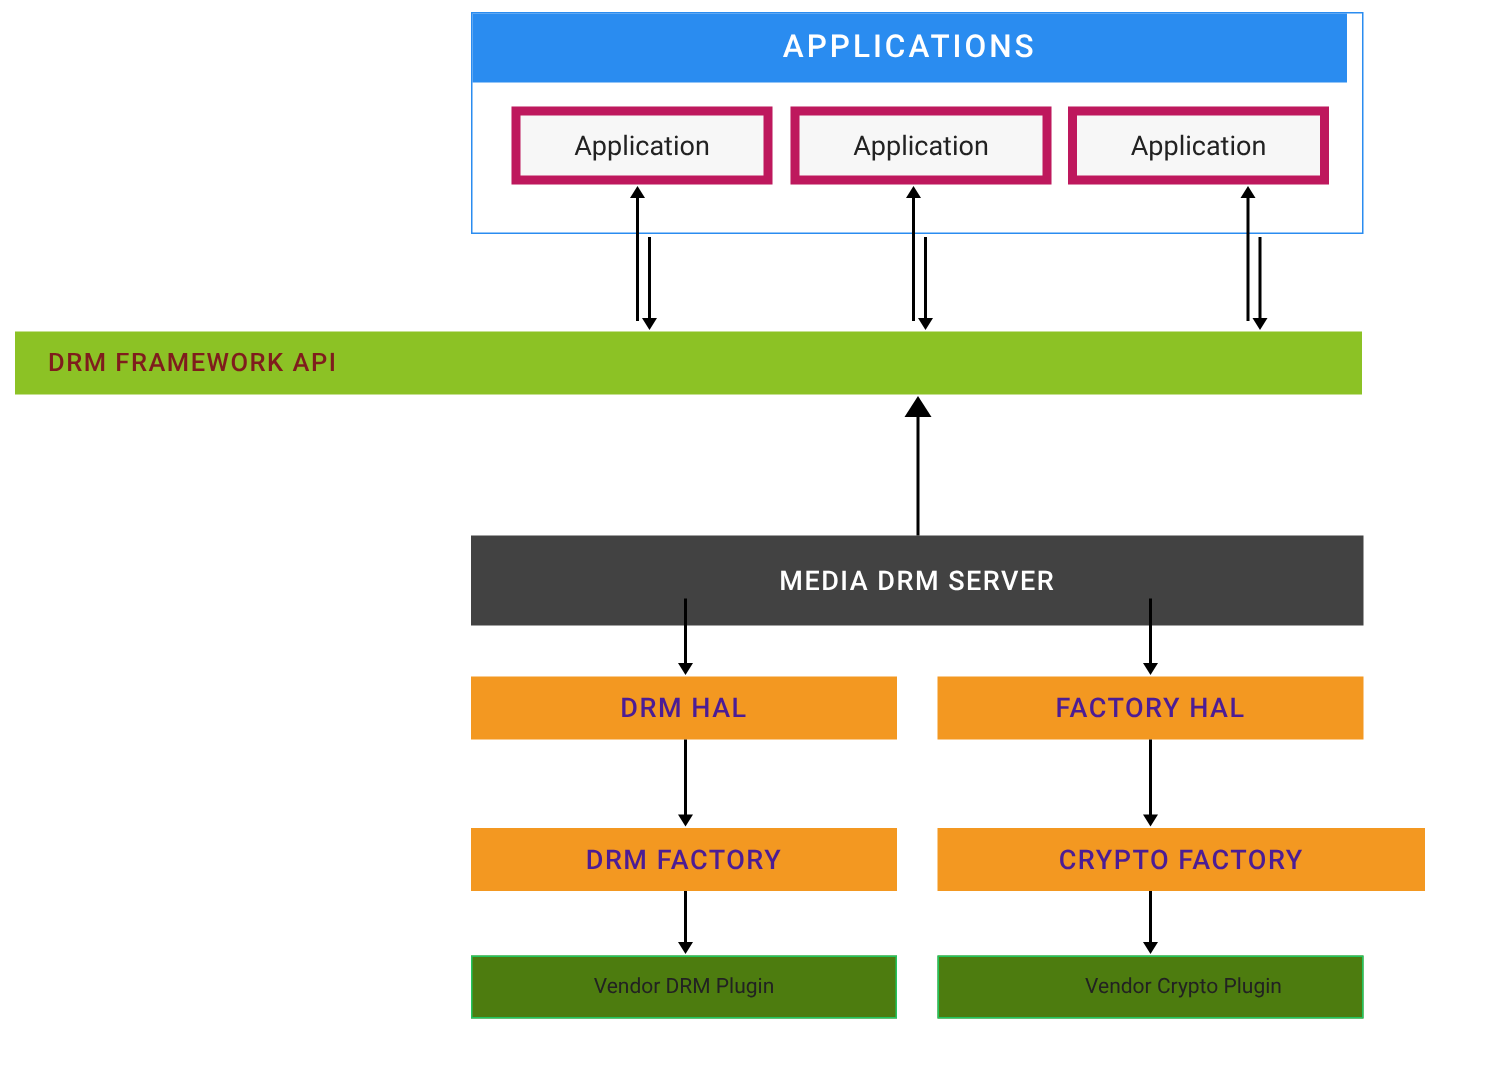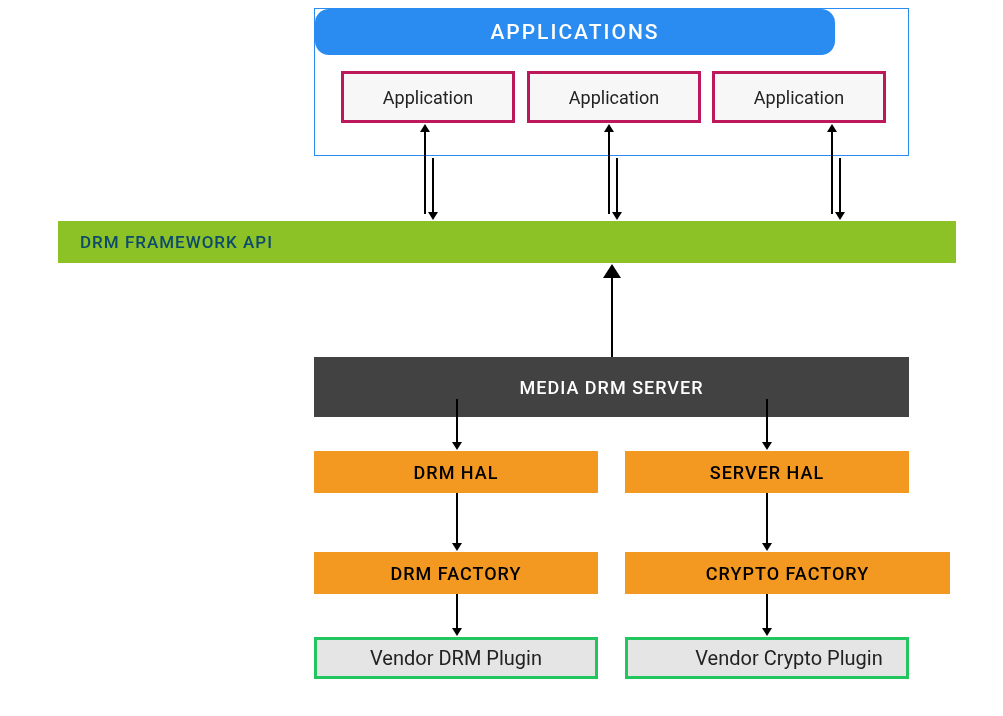--- a/index.html
+++ b/index.html
@@ -22,53 +22,52 @@
   }
   .app-header {
     position: absolute;
     background: #2a8cf0;
     color: #fff;
     font-weight: 500;
     letter-spacing: 2px;
     font-size: 21px;
   }
   .app-box {
-    border: 3px solid #be185d;
+    border: 6px solid #be185d;
     background: #f7f7f7;
     font-size: 18px;
     color: #222;
   }
   .drm-api {
     background: #8cc225;
-    color: #0c4a6e;
+    color: #7f1d1d;
     font-weight: 500;
     letter-spacing: 1px;
     font-size: 17px;
     justify-content: flex-start;
     padding-left: 22px;
-    margin-left: 48px;
   }
   .media-server {
     background: #424242;
     color: #fff;
     font-weight: 500;
     letter-spacing: 1px;
     font-size: 18px;
   }
   .orange-box {
     background: #f39821;
-    color: #000000;
+    color: #4c1d95;
     font-weight: 500;
     letter-spacing: 1px;
     font-size: 18px;
   }
   .vendor-box {
-    border: 3px solid #22c55e;
-    background: #e5e5e5;
-    font-size: 20px;
+    border: 1px solid #22c55e;
+    background: #4d7c0f;
+    font-size: 14px;
     color: #222;
   }
   .arrow-line {
     position: absolute;
     background: #000;
   }
   .arrow-head-down {
     position: absolute;
     width: 0; height: 0;
     border-left: 5px solid transparent;
@@ -87,21 +86,21 @@
     width: 0; height: 0;
     border-left: 9px solid transparent;
     border-right: 9px solid transparent;
     border-bottom: 14px solid #000;
   }
 </style>
 </head>
 <body>
 
 <div class="box app-container" style="left:314px; top:8px; width:595px; height:148px; display:block;">
-  <div class="box app-header" style="left:0; top:0; width:520px; height:46px;border-radius:14px;">
+  <div class="box app-header" style="left:0; top:0; width:583px; height:46px;">
     <span>APPLICATIONS</span>
   </div>
   <div class="box app-box" style="left:26px; top:62px; width:174px; height:52px;">
     <span>Application</span>
   </div>
   <div class="box app-box" style="left:212px; top:62px; width:174px; height:52px;">
     <span>Application</span>
   </div>
   <div class="box app-box" style="left:397px; top:62px; width:174px; height:52px;">
     <span>Application</span>
@@ -113,21 +112,21 @@
 </div>
 
 <div class="box media-server" style="left:314px; top:357px; width:595px; height:60px;">
   <span>MEDIA DRM SERVER</span>
 </div>
 
 <div class="box orange-box" style="left:314px; top:451px; width:284px; height:42px;">
   <span>DRM HAL</span>
 </div>
 <div class="box orange-box" style="left:625px; top:451px; width:284px; height:42px;">
-  <span>SERVER HAL</span>
+  <span>FACTORY HAL</span>
 </div>
 
 <div class="box orange-box" style="left:314px; top:552px; width:284px; height:42px;">
   <span>DRM FACTORY</span>
 </div>
 <div class="box orange-box" style="left:625px; top:552px; width:325px; height:42px;">
   <span>CRYPTO FACTORY</span>
 </div>
 
 <div class="box vendor-box" style="left:314px; top:637px; width:284px; height:42px;">

